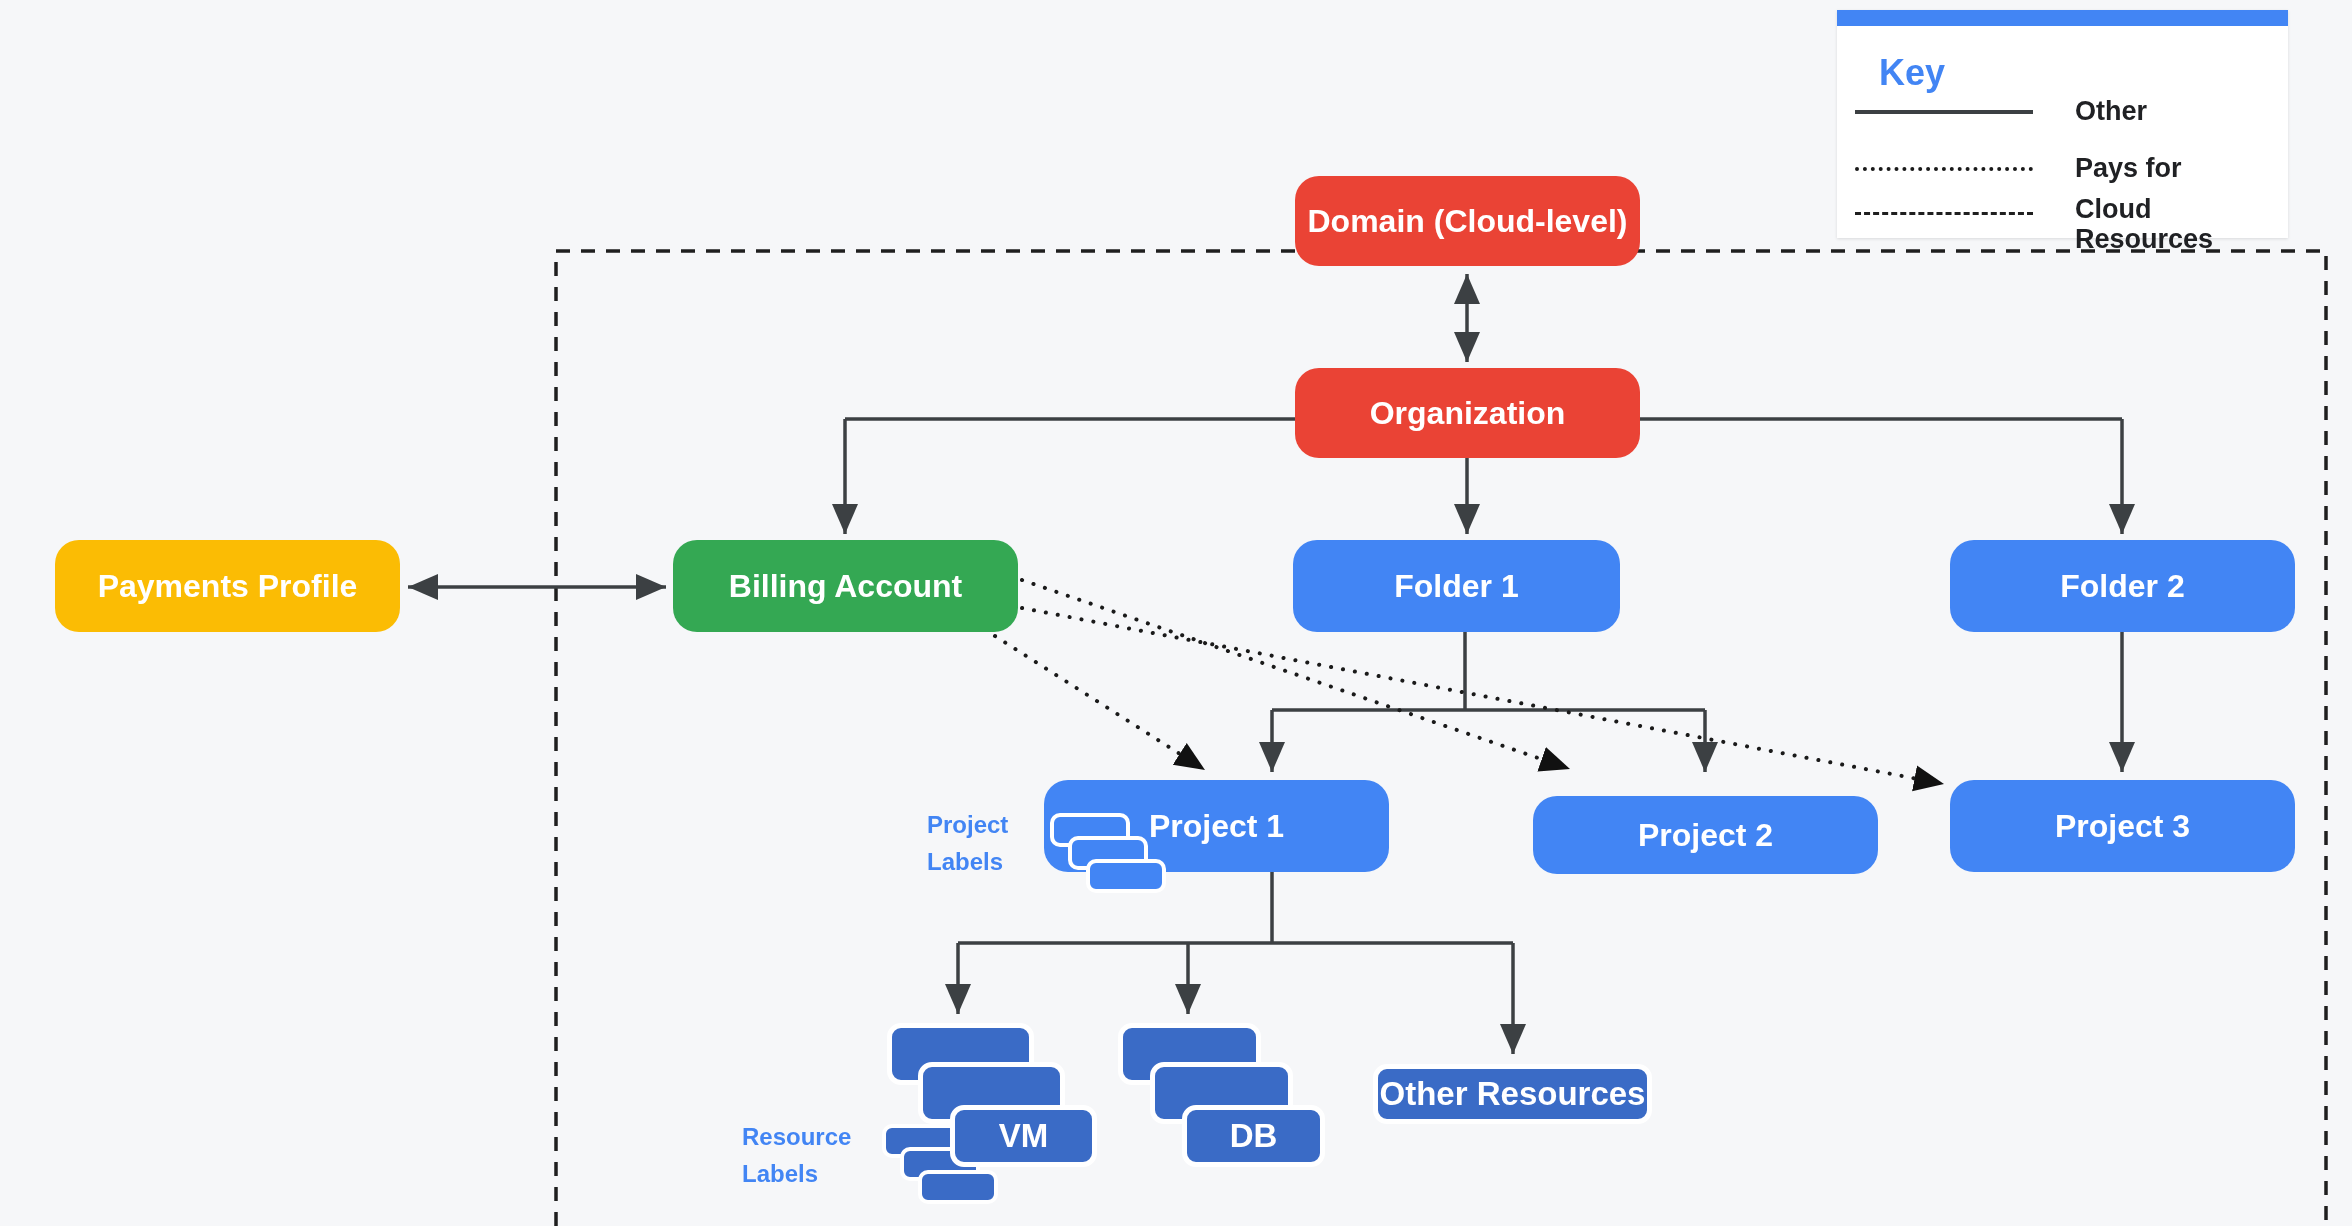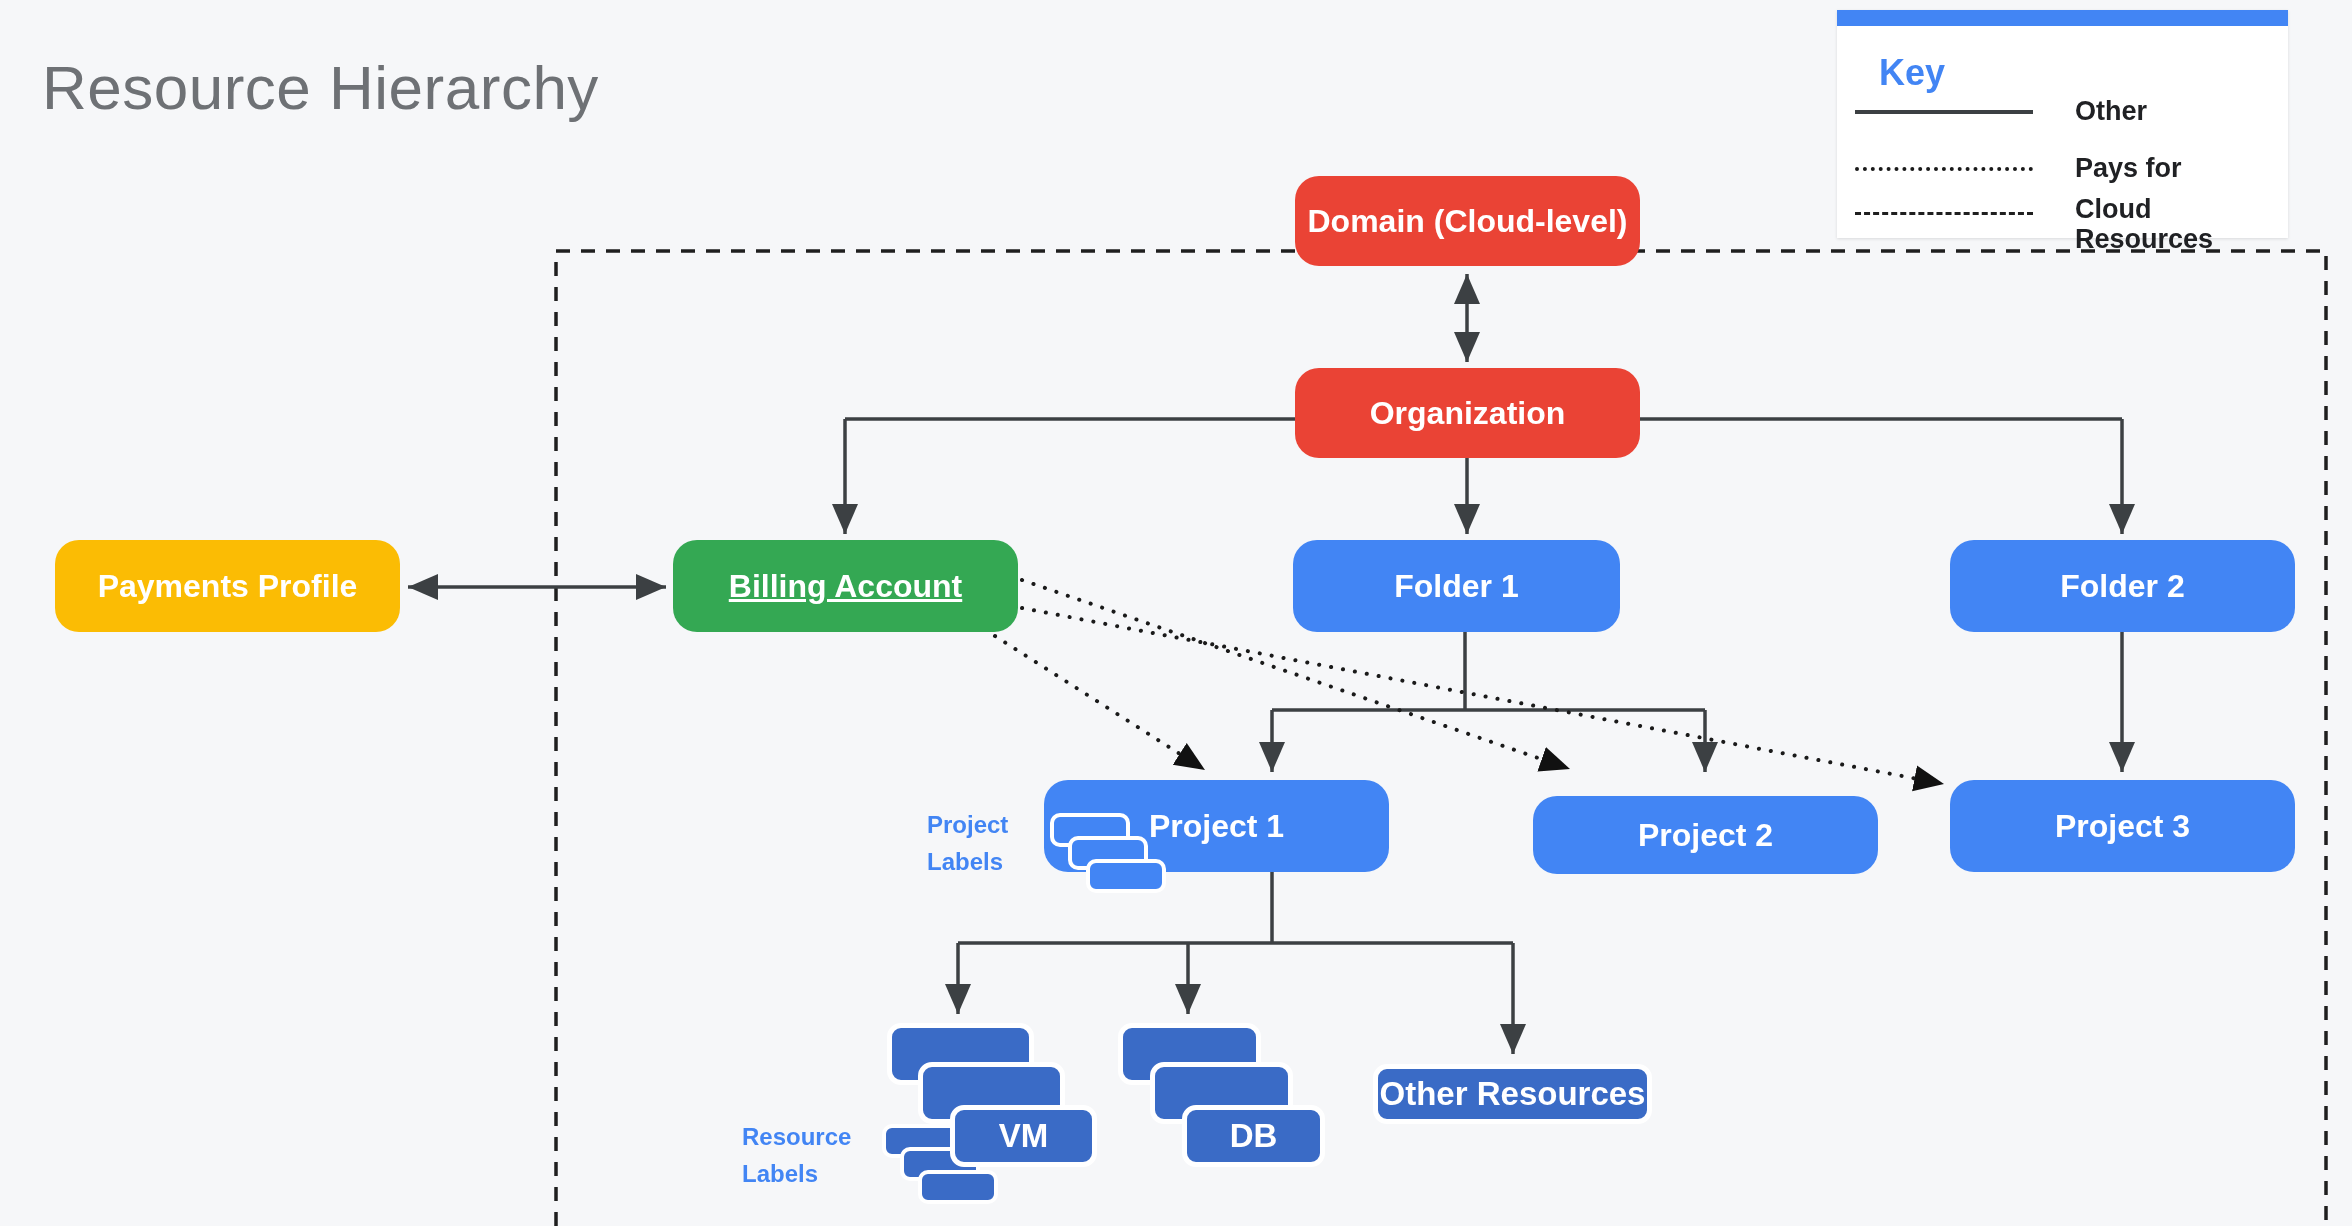--- a/index.html
+++ b/index.html
@@ -76,21 +76,20 @@
   }
   .kt-owns{top:86px;}
   .kt-pays{top:143px;}
   .kt-cloud{top:184px;}
 </style>
 </head>
 <body>
 
 <div class="canvas">
 
-  <div class="page-title">Resource Hierarchy</div>
 
   <svg class="wires" width="2352" height="1226" viewBox="0 0 2352 1226">
     <defs>
       <marker id="ah" markerUnits="userSpaceOnUse" markerWidth="34" markerHeight="30" refX="30" refY="14" orient="auto-start-reverse">
         <path d="M0,1 L30,14 L0,27 Z" fill="#3C4043"></path>
       </marker>
       <marker id="ahb" markerUnits="userSpaceOnUse" markerWidth="34" markerHeight="30" refX="30" refY="14" orient="auto-start-reverse">
         <path d="M0,1 L30,14 L0,27 Z" fill="#111111"></path>
       </marker>
     </defs>
@@ -123,21 +122,21 @@
 
   <div class="node n-domain" style="background-color: rgb(234, 67, 53);">
     <span>Domain (Cloud-level)</span>
   </div>
   <div class="node n-organization" style="background-color: rgb(234, 67, 53);">
     <span>Organization</span>
   </div>
   <div class="node n-payments" style="background-color: rgb(251, 188, 4);">
     <span>Payments Profile</span>
   </div>
-  <div class="node n-billing" style="background-color: rgb(52, 168, 83); text-decoration: underline;">
+  <div class="node n-billing" style="background-color: rgb(52, 168, 83);">
     <span>Billing Account</span>
   </div>
   <div class="node n-folder1" style="background-color: rgb(66, 133, 244);">
     <span>Folder 1</span>
   </div>
   <div class="node n-folder2" style="background-color: rgb(66, 133, 244);">
     <span>Folder 2</span>
   </div>
   <div class="node n-project1" style="background-color: rgb(66, 133, 244);">
     <span>Project 1</span>

